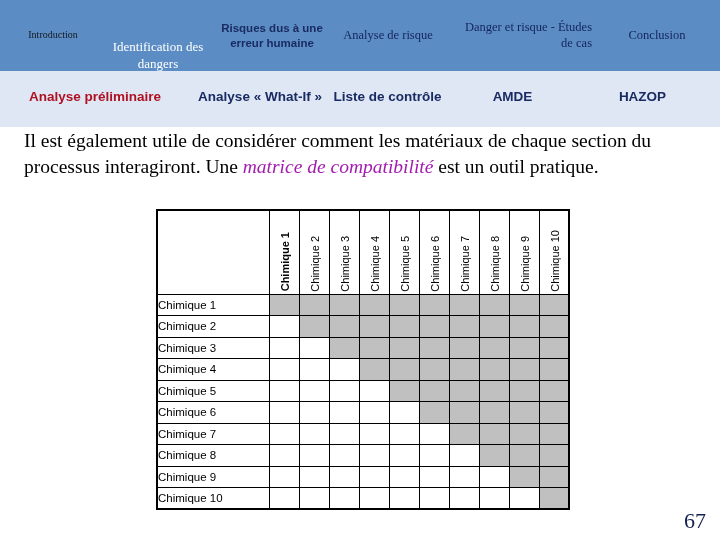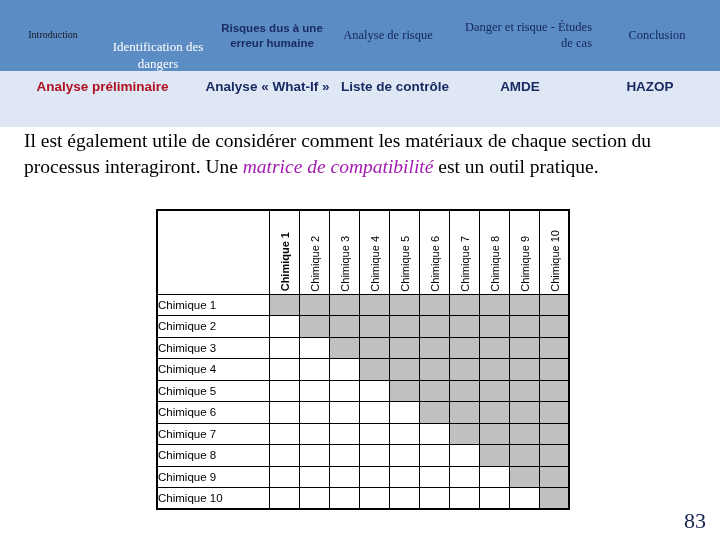--- a/index.html
+++ b/index.html
@@ -67,23 +67,22 @@
     box-sizing: border-box;
   }
   #sub-nav .navrow {
     position: absolute;
     left: 0;
     top: 0;
     width: 720px;
     height: 56px;
     display: flex;
     align-items: flex-start;
-    padding-top: 7px;
-    box-sizing: border-box;
-    justify-content: center;
+    padding-top: 17px;
+    box-sizing: border-box;
   }
   .subitem {
     text-align: center;
     font-family: "Liberation Sans", "DejaVu Sans", sans-serif;
     font-size: 13.5px;
     font-weight: bold;
     line-height: 1.28;
     color: #1A2B63;
     box-sizing: border-box;
   }
@@ -374,13 +373,13 @@
           <td class="cell"></td>
           <td class="cell"></td>
           <td class="cell"></td>
           <td class="cell"></td>
           <td class="cell filled"></td>
         </tr>
       </tbody>
   </table>
 </div>
 
-<div id="page-number">83</div>
+<div id="page-number">67</div>
 
 </body></html>

